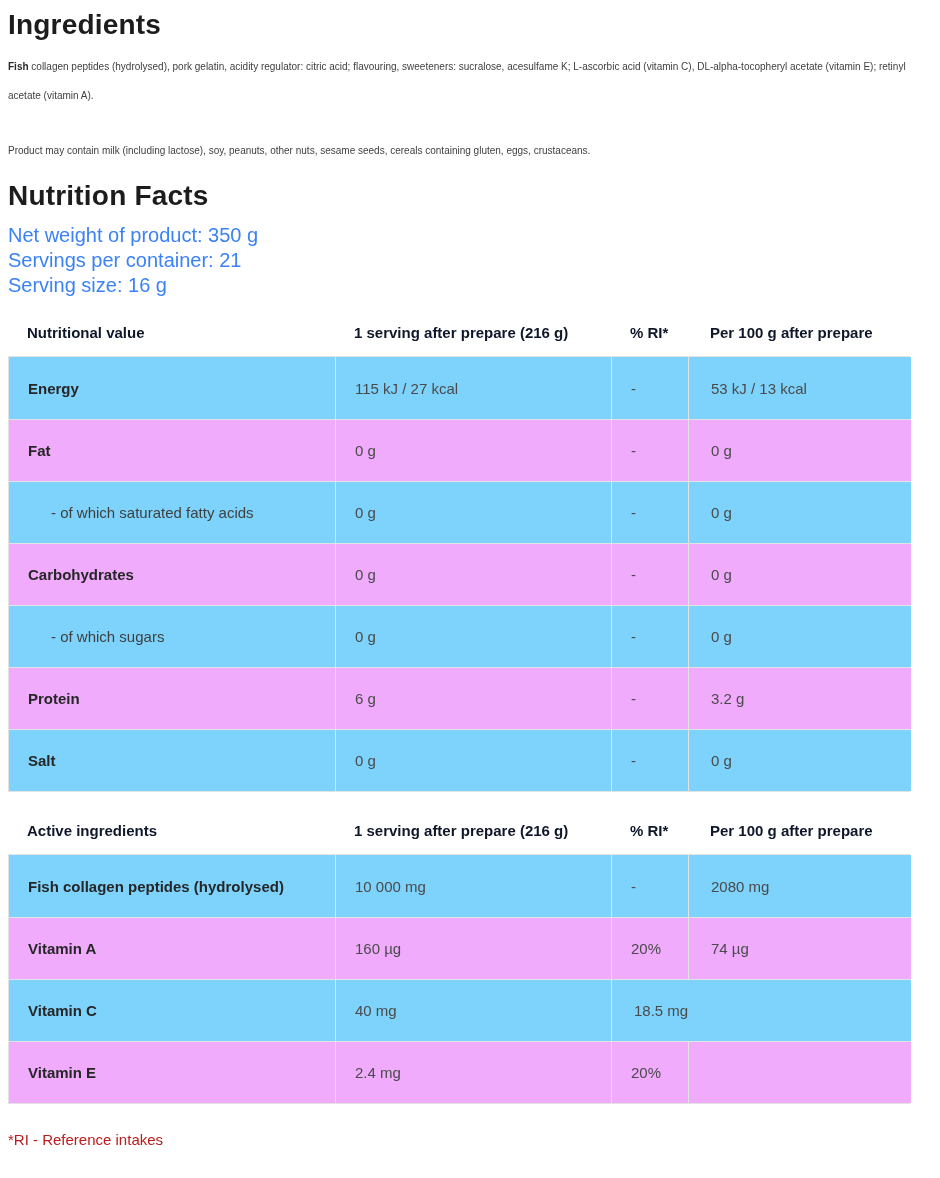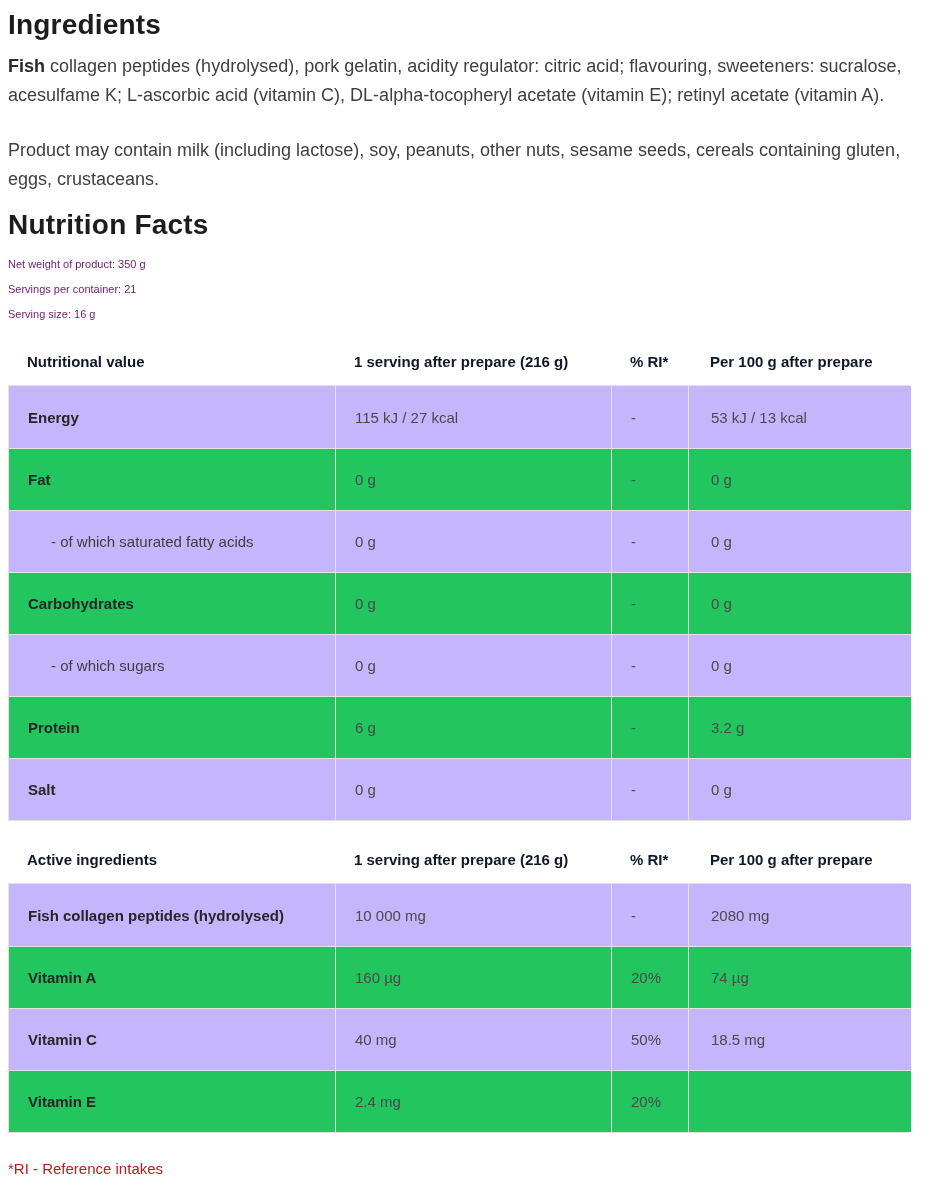--- a/index.html
+++ b/index.html
@@ -20,53 +20,53 @@
     margin: 0 0 12px 0;
     font-size: 28px;
     line-height: 30px;
     font-weight: 700;
     color: #1c1c1c;
     letter-spacing: 0.2px;
   }
   p.body-text {
     margin: 0 0 26px 0;
     width: 902px;
-    font-size: 18px;
+    font-size: 10px;
     line-height: 29px;
     color: #3f3f3f;
   }
   p.body-text strong { color: #2a2a2a; font-weight: 700; }
   p.allergens { margin-bottom: 16px; }
   .serving-info {
     margin: 0 0 10px 0;
-    font-size: 11px;
+    font-size: 20px;
     line-height: 25px;
-    color: #701a75;
+    color: #3b82f6;
   }
   .thead, .t-row {
     width: 902px;
     display: grid;
     grid-template-columns: 327px 276px 77px 1fr;
     align-items: center;
   }
   .thead {
     height: 48px;
     font-weight: 700;
     color: #0f172a;
     font-size: 15px;
   }
   .thead .c { padding-left: 19px; }
   .thead .c4 { padding-left: 22px; }
   .tbl {
     width: 902px;
     border: 1px solid #e3e3e3;
   }
-  .t-row { height: 62px; background: #c4b5fd; font-size: 15px; }
+  .t-row { height: 62px; background: #7dd3fc; font-size: 15px; }
   .t-row + .t-row { border-top: 1px solid #e3e3e3; }
-  .t-row.striped { background: #22c55e; }
+  .t-row.striped { background: #f0abfc; }
   .t-row .c {
     height: 100%;
     display: flex;
     align-items: center;
     padding-left: 19px;
     color: #4a4a4a;
   }
   .t-row .c4 { padding-left: 22px; }
   .t-row .c1, .t-row .c2, .t-row .c3 { border-right: 1px solid #e3e3e3; }
   .t-row .name { font-weight: 700; color: #262626; }
@@ -165,21 +165,20 @@
     </div>
     <div class="t-row striped">
       <div class="c c1 name">Vitamin A</div>
       <div class="c c2">160 µg</div>
       <div class="c c3">20%</div>
       <div class="c c4">74 µg</div>
     </div>
     <div class="t-row">
       <div class="c c1 name">Vitamin C</div>
       <div class="c c2">40 mg</div>
-      <div class="c c3">50%</div>
       <div class="c c4">18.5 mg</div>
     </div>
     <div class="t-row striped">
       <div class="c c1 name">Vitamin E</div>
       <div class="c c2">2.4 mg</div>
       <div class="c c3">20%</div>
     </div>
   </div>
 
   <p class="footnote">*RI - Reference intakes</p>

